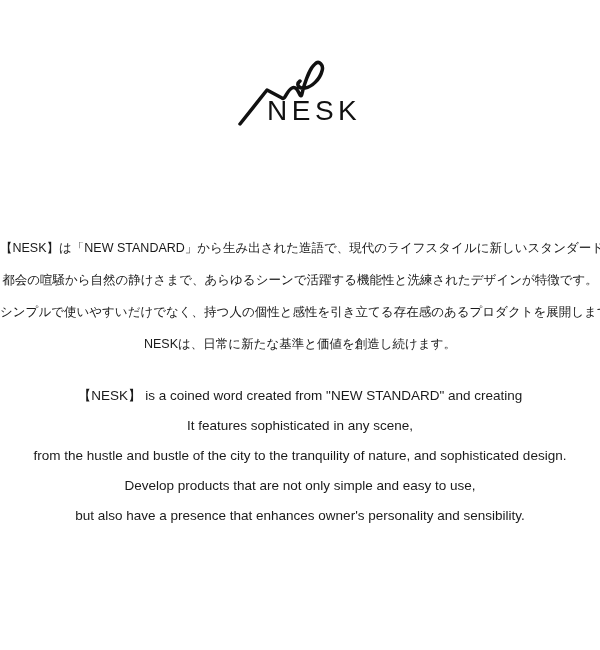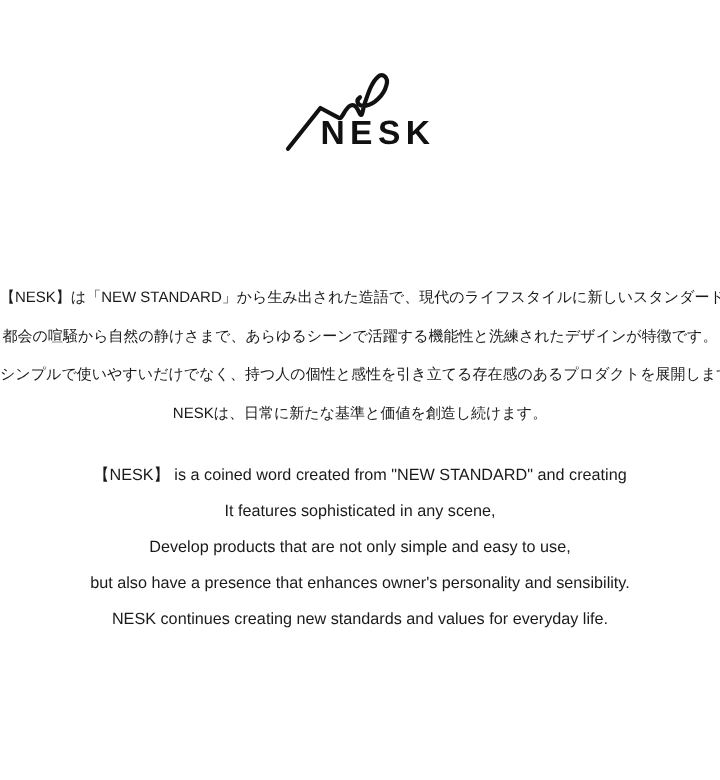--- a/index.html
+++ b/index.html
@@ -35,21 +35,21 @@
     stroke-linecap: round;
     stroke-linejoin: round;
   }
   .wordmark {
     position: absolute;
     left: 267px;
     top: 57px;
     font-size: 28px;
     line-height: 1;
     letter-spacing: 4.5px;
-    font-weight: 700;
+    font-weight: 400;
     color: #111111;
     white-space: nowrap;
   }
 
   
   .jp-statement {
     position: absolute;
     top: 232px;
     left: 0;
     width: 600px;
@@ -94,18 +94,18 @@
   <div class="jp-statement">
     <div class="statement-line">【NESK】は「NEW STANDARD」から生み出された造語で、現代のライフスタイルに新しいスタンダードを提案します。</div>
     <div class="statement-line">都会の喧騒から自然の静けさまで、あらゆるシーンで活躍する機能性と洗練されたデザインが特徴です。</div>
     <div class="statement-line">シンプルで使いやすいだけでなく、持つ人の個性と感性を引き立てる存在感のあるプロダクトを展開します。</div>
     <div class="statement-line">NESKは、日常に新たな基準と価値を創造し続けます。</div>
   </div>
 
   <div class="en-statement">
     <div class="statement-line">【NESK】 is a coined word created from "NEW STANDARD" and creating</div>
     <div class="statement-line">It features sophisticated in any scene,</div>
+    <div class="statement-line">from the hustle and bustle of the city to the tranquility of nature, and sophisticated design.</div>
     <div class="statement-line">Develop products that are not only simple and easy to use,</div>
     <div class="statement-line">but also have a presence that enhances owner's personality and sensibility.</div>
-    <div class="statement-line">NESK continues creating new standards and values for everyday life.</div>
   </div>
 
 </div>
 
 </body></html>

